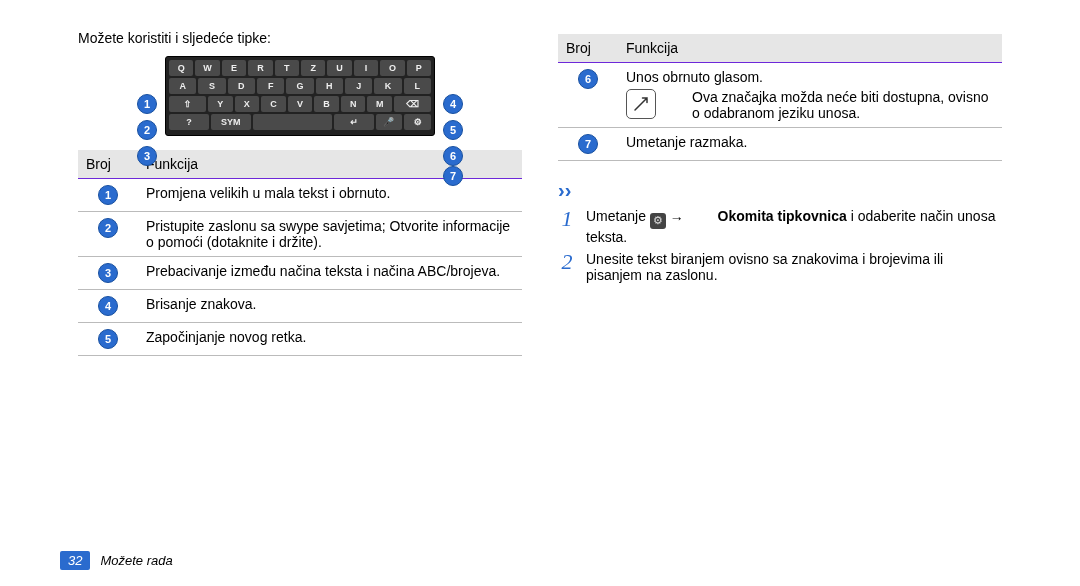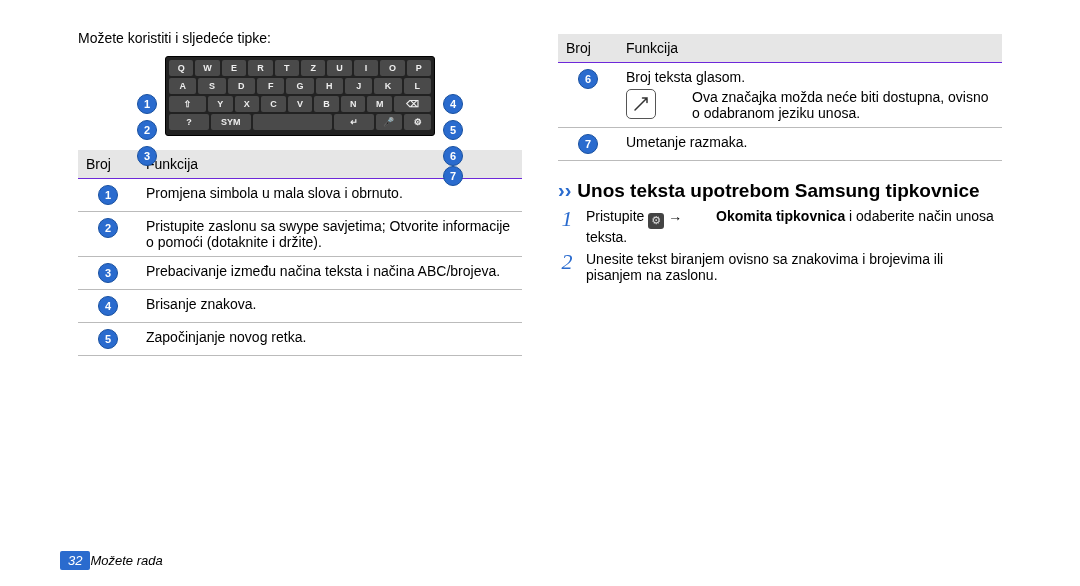--- a/index.html
+++ b/index.html
@@ -164,20 +164,21 @@
   flex-shrink: 0;
 }
 .note-icon svg { width: 18px; height: 18px; }
 .note-row { display: flex; align-items: flex-start; }
 .footer {
   position: absolute;
   bottom: 16px;
   left: 60px;
   display: flex;
   align-items: center;
+  gap: 10px;
   font-style: italic;
   font-size: 13px;
 }
 .page-num {
   background: #2a6bce;
   color: #fff;
   font-style: italic;
   padding: 2px 8px;
   border-radius: 2px;
   font-size: 13px;
@@ -256,21 +257,21 @@
     <table class="func">
       <thead>
         <tr>
           <th>Broj</th>
           <th>Funkcija</th>
         </tr>
       </thead>
       <tbody id="left-tbody">
           <tr>
             <td class="num"><span class="callout-num">1</span></td>
-            <td>Promjena simbola u mala slova i obrnuto.</td>
+            <td>Promjena velikih u mala tekst i obrnuto.</td>
           </tr>
           <tr>
             <td class="num"><span class="callout-num">2</span></td>
             <td>Pristupite zaslonu sa swype savjetima; Otvorite informacije o pomoći (dotaknite i držite).</td>
           </tr>
           <tr>
             <td class="num"><span class="callout-num">3</span></td>
             <td>Prebacivanje između načina teksta i načina ABC/brojeva.</td>
           </tr>
           <tr>
@@ -290,21 +291,21 @@
       <thead>
         <tr>
           <th>Broj</th>
           <th>Funkcija</th>
         </tr>
       </thead>
       <tbody id="right-tbody">
           <tr>
             <td class="num"><span class="callout-num">6</span></td>
             <td>
-              <div>Broj teksta glasom.</div>
+              <div>Unos obrnuto glasom.</div>
               <div class="note-row" style="margin-top: 4px; gap: 28px;">
                 <span class="note-icon">
                   <svg viewBox="0 0 24 24">
                     <path d="M4 20 L20 4 M14 4 h6 v6" stroke="#333" stroke-width="2" fill="none" stroke-linecap="round"></path>
                   </svg>
                 </span>
                 <div>Ova značajka možda neće biti dostupna, ovisno o odabranom jeziku unosa.</div>
               </div>
             </td>
           </tr>
@@ -312,28 +313,27 @@
             <td class="num"><span class="callout-num">7</span></td>
             <td>
               <div>Umetanje razmaka.</div>
             </td>
           </tr>
         </tbody>
     </table>
 
     <div class="section-heading">
       <span class="chevron">››</span>
-      <span class="heading-title">Unos teksta upotrebom Samsung tipkovnice</span>
     </div>
 
     <div id="steps">
         <div class="step">
           <div class="step-num">1</div>
           <div class="step-body">
-            <div><span>Pristupite </span><span class="gear-icon">⚙</span><span> → </span><span class="bold">Okomita tipkovnica</span><span> i odaberite način unosa teksta.</span></div>
+            <div><span>Umetanje </span><span class="gear-icon">⚙</span><span> → </span><span class="bold">Okomita tipkovnica</span><span> i odaberite način unosa teksta.</span></div>
           </div>
         </div>
         <div class="step">
           <div class="step-num">2</div>
           <div class="step-body">Unesite tekst biranjem ovisno sa znakovima i brojevima ili pisanjem na zaslonu.</div>
         </div>
       </div>
   </div>
 
   <div class="footer">

